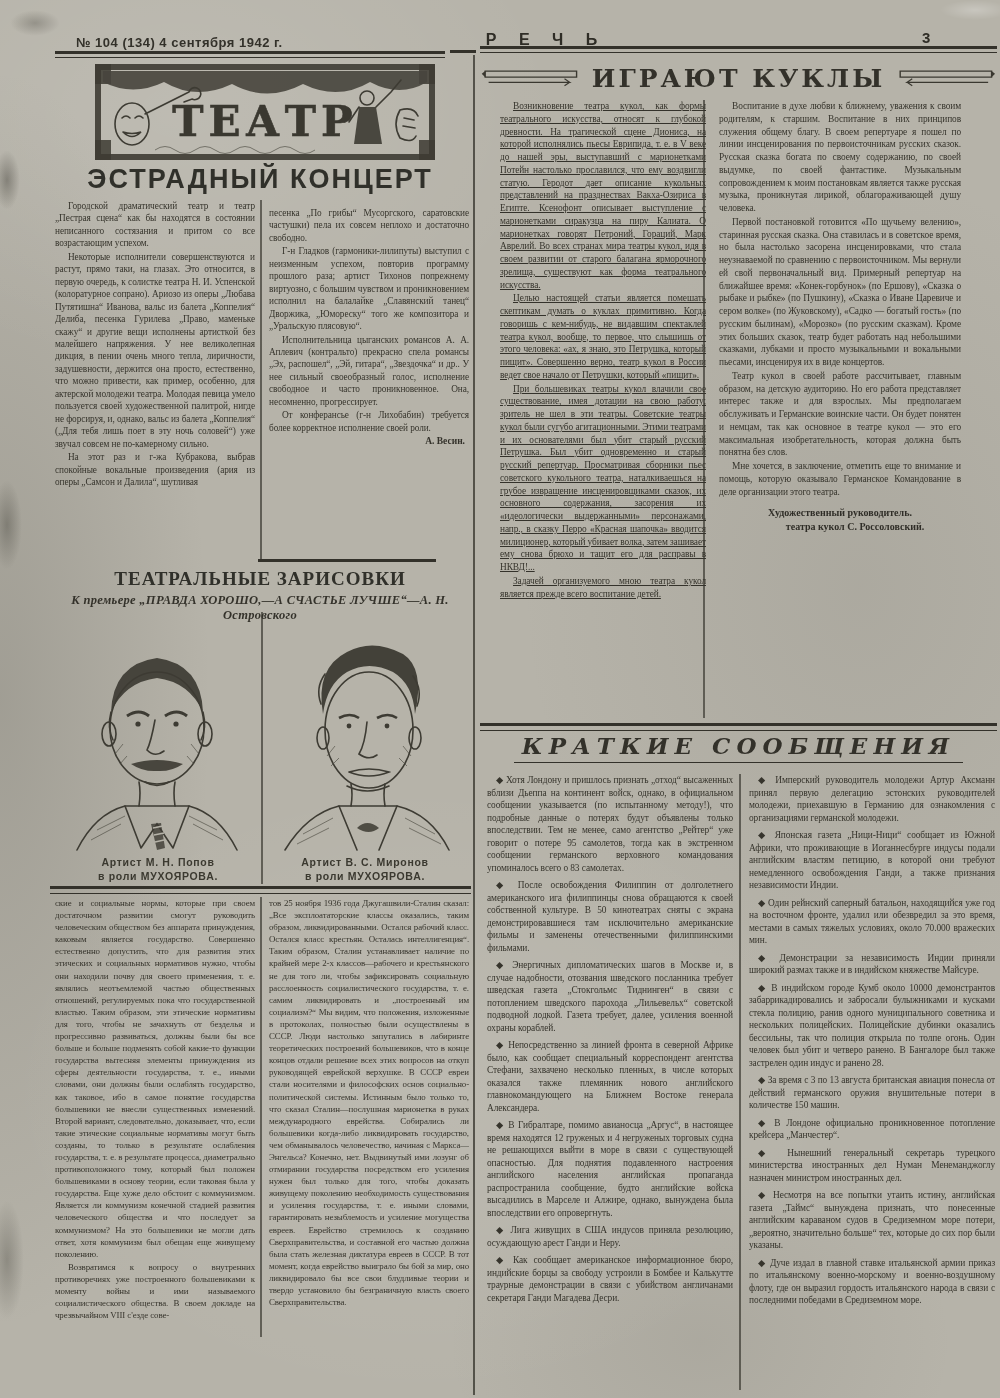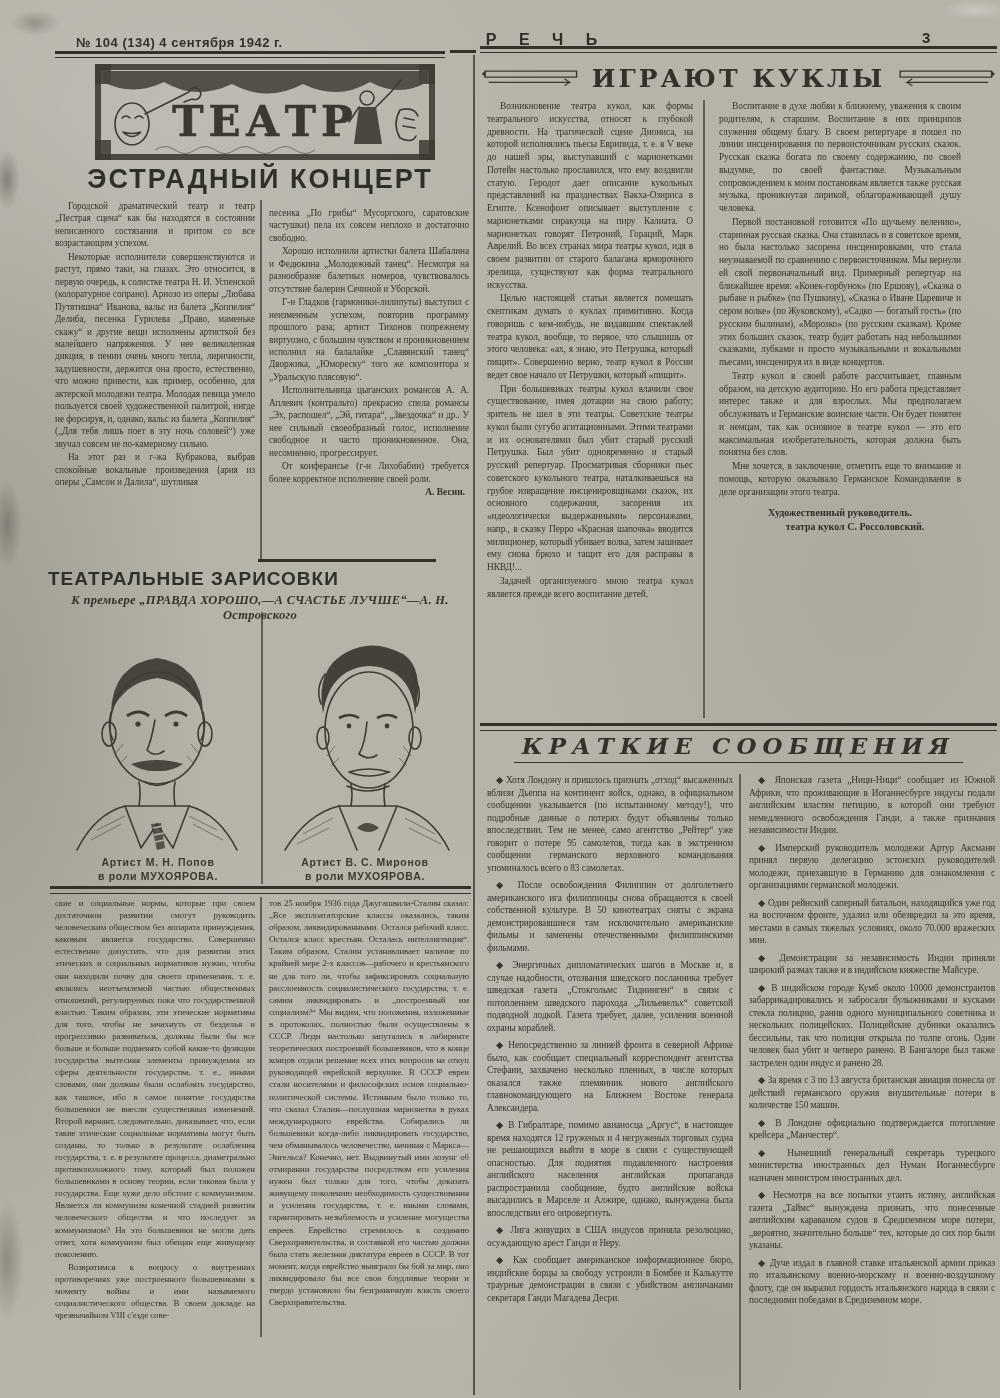--- a/index.html
+++ b/index.html
@@ -20,21 +20,21 @@
   .hd-masthead{left:456px;top:31px;width:180px;text-align:center;font-family:"Liberation Sans",sans-serif;font-weight:bold;font-size:16px;letter-spacing:9px;color:#2f2d26;}
   .hd-page{left:922px;top:29px;font-family:"Liberation Sans",sans-serif;font-weight:bold;font-size:15px;color:#2f2d26;}
   .rule-double{height:3px;border-top:3px solid #33312a;border-bottom:1px solid #33312a;}
   .rule-heavy{height:4px;border-top:3px solid #33312a;border-bottom:1px solid #33312a;}
   .rule-solid{background:#33312a;}
   .vrule{width:2px;background:rgba(51,49,42,.75);}
   .vrule-thin{width:1.5px;background:rgba(51,49,42,.65);}
   
   .h-concert{left:48px;top:164px;width:424px;text-align:center;font-family:"Liberation Sans",sans-serif;
     font-weight:bold;font-size:27px;letter-spacing:2px;color:#30302a;transform:scaleY(1.05);}
-  .h-zarisovki{left:48px;top:568px;width:424px;text-align:left;font-family:Liberation Sans, sans-serif;
+  .h-zarisovki{left:48px;top:568px;width:424px;text-align:center;font-family:Liberation Serif, serif;
     font-weight:bold;font-size:19px;letter-spacing:1px;color:#30302a;}
   .sub-zarisovki{left:44px;top:593px;width:432px;text-align:center;font-style:italic;font-weight:bold;
     font-size:12.5px;letter-spacing:.3px;color:#34322b;}
   .h-kukly-wrap{left:480px;top:58px;width:517px;height:40px;display:flex;align-items:center;justify-content:center;gap:10px;}
   .h-kukly{font-family:"DejaVu Serif",serif;font-weight:bold;font-size:25px;letter-spacing:3px;color:#33312a;white-space:nowrap;}
   .h-briefs-wrap{left:480px;top:732px;width:517px;text-align:center;}
   .h-briefs{display:inline-block;font-family:"DejaVu Serif",serif;font-style:italic;font-weight:bold;font-size:23px;
     letter-spacing:6px;color:#33312a;border-bottom:1.5px solid #33312a;padding:0 8px 3px;}
   
   .bodycol{position:absolute;overflow:hidden;text-align:justify;}
@@ -95,21 +95,20 @@
   <div class="abs" style="left:55px;top:200px;width:414px;height:362px;">
     <div class="bodycol" style="left:0;top:0;width:200px;height:362px;">
         <p>Городской драматический театр и театр „Пестрая сцена“ как бы находятся в состоянии неписанного состязания и притом со все возрастающим успехом.</p>
         <p>Некоторые исполнители совершенствуются и растут, прямо таки, на глазах. Это относится, в первую очередь, к солистке театра Н. И. Успенской (колоратурное сопрано). Ариозо из оперы „Любава Путятишна“ Иванова, вальс из балета „Коппелия“ Делиба, песенка Гурилева „Право, маменьке скажу“ и другие вещи исполнены артисткой без малейшего напряжения. У нее великолепная дикция, в пении очень много тепла, лиричности, задушевности, держится она просто, естественно, что можно привести, как пример, особенно, для актерской молодежи театра. Молодая певица умело пользуется своей художественной палитрой, нигде не форсируя, и, однако, вальс из балета „Коппелия“ („Для тебя лишь поет в эту ночь соловей“) уже звучал совсем не по-камерному сильно.</p>
         <p>На этот раз и г-жа Кубракова, выбрав спокойные вокальные произведения (ария из оперы „Самсон и Далила“, шутливая</p>
       </div>
     <div class="abs vrule-thin" style="left:205px;top:0;height:360px;"></div>
     <div class="bodycol cont" style="left:214px;top:7px;width:200px;height:362px;">
       <div>
           <p>песенка „По грибы“ Мусоргского, саратовские частушки) пела их совсем неплохо и достаточно свободно.</p>
-          <p>Хорошо исполнили артистки балета Шабалина и Федюкина „Молодежный танец“. Несмотря на разнообразие балетных номеров, чувствовалось отсутствие балерин Сечиной и Уборской.</p>
           <p>Г-н Гладков (гармоники-лилипуты) выступил с неизменным успехом, повторив программу прошлого раза; артист Тихонов попрежнему виртуозно, с большим чувством и проникновением исполнил на балалайке „Славянский танец“ Дворжика, „Юмореску“ того же композитора и „Уральскую плясовую“.</p>
           <p>Исполнительница цыганских романсов А. А. Аплевич (контральто) прекрасно спела романсы „Эх, распошел“, „Эй, гитара“, „Звездочка“ и др.. У нее сильный своеобразный голос, исполнение свободное и часто проникновенное. Она, несомненно, прогрессирует.</p>
           <p>От конферансье (г-н Лихобабин) требуется более корректное исполнение своей роли.</p>
         </div>
       <div class="sig-concert">А. Весин.</div>
     </div>
   </div>
 
   <div class="abs rule-solid" style="left:258px;top:559px;width:178px;height:3px;"></div>
 
@@ -191,21 +190,21 @@
     </svg>
     <span class="h-kukly">ИГРАЮТ КУКЛЫ</span>
     <svg width="118" height="22" viewBox="0 0 118 22">
       <path d="M6,3 L112,3 L112,10 L6,10 Z" fill="none" stroke="#3a3830" stroke-width="1.6"></path>
       <path d="M116,6 L112,3 L112,10 Z" fill="#3a3830"></path>
       <path d="M108,16 L14,16 L20,12 M14,16 L20,20" fill="none" stroke="#3a3830" stroke-width="1.4"></path>
     </svg>
   </div>
 
   <div class="abs" style="left:487px;top:100px;width:468px;height:624px;">
-    <div class="bodycol kuklycol" style="left:0;top:0;width:206px;height:622px;">
+    <div class="bodycol kuklycol" style="left:13px;top:0;width:206px;height:622px;text-decoration:underline;">
         <p>Возникновение театра кукол, как формы театрального искусства, относят к глубокой древности. На трагической сцене Диониса, на которой исполнялись пьесы Еврипида, т. е. в V веке до нашей эры, выступавший с марионетками Потейн настолько прославился, что ему воздвигли статую. Геродот дает описание кукольных представлений на празднествах Вакха-Озириса в Египте. Ксенофонт описывает выступление с марионетками сиракузца на пиру Калиата. О марионетках говорят Петроний, Гораций, Марк Аврелий. Во всех странах мира театры кукол, идя в своем развитии от старого балагана ярморочного зрелища, существуют как форма театрального искусства.</p>
         <p>Целью настоящей статьи является помешать скептикам думать о куклах примитивно. Когда говоришь с кем-нибудь, не видавшим спектаклей театра кукол, вообще, то первое, что слышишь от этого человека: «ах, я знаю, это Петрушка, который пищит». Совершенно верно, театр кукол в России ведет свое начало от Петрушки, который «пищит».</p>
         <p>При большевиках театры кукол влачили свое существование, имея дотации на свою работу; зритель не шел в эти театры. Советские театры кукол были сугубо агитационными. Этими театрами и их основателями был убит старый русский Петрушка. Был убит одновременно и старый русский репертуар. Просматривая сборники пьес советского кукольного театра, наталкиваешься на грубое извращение инсценировщиками сказок, их основного содержания, засорения их «идеологически выдержанными» персонажами, напр., в сказку Перро «Красная шапочка» вводится милиционер, который убивает волка, затем зашивает ему снова брюхо и тащит его для расправы в НКВД!...</p>
         <p>Задачей организуемого мною театра кукол является прежде всего воспитание детей.</p>
       </div>
     <div class="abs vrule-thin" style="left:216px;top:0;height:618px;"></div>
     <div class="bodycol kuklycol" style="left:232px;top:0;width:242px;height:622px;">
       <div>
           <p>Воспитание в духе любви к ближнему, уважения к своим родителям, к старшим. Воспитание в них принципов служения общему благу. В своем репертуаре я пошел по линии инсценирования по первоисточникам русских сказок. Русская сказка богата по своему содержанию, по своей выдумке, по своей фантастике. Музыкальным сопровождением к моим постановкам является также русская музыка, проникнутая лирикой, облагораживающей душу человека.</p>
           <p>Первой постановкой готовится «По щучьему велению», старинная русская сказка. Она ставилась и в советское время, но была настолько засорена инсценировками, что стала неузнаваемой по сравнению с первоисточником. Мы вернули ей свой первоначальный вид. Примерный репертуар на ближайшее время: «Конек-горбунок» (по Ершову), «Сказка о рыбаке и рыбке» (по Пушкину), «Сказка о Иване Царевиче и сером волке» (по Жуковскому), «Садко — богатый гость» (по русским былинам), «Морозко» (по русским сказкам). Кроме этих больших сказок, театр будет работать над небольшими сказками, лубками и просто музыкальными и вокальными пьесами, инсценируя их в виде концертов.</p>
@@ -230,28 +229,28 @@
         <p>◆ Хотя Лондону и пришлось признать „отход“ высаженных вблизи Дьеппа на континент войск, однако, в официальном сообщении указывается (по испытанному методу!), что подробные данные о потерях будут объявлены только впоследствии. Тем не менее, само агентство „Рейтер“ уже говорит о потере 95 самолетов, тогда как в экстренном сообщении германского верховного командования упоминалось всего о 83 самолетах.</p>
         <p>◆ После освобождения Филиппин от долголетнего американского ига филиппинцы снова обращаются к своей собственной культуре. В 50 кинотеатрах сняты с экрана демонстрировавшиеся там исключительно американские фильмы и заменены отечественными филиппинскими фильмами.</p>
         <p>◆ Энергичных дипломатических шагов в Москве и, в случае надобности, отозвания шведского посланника требует шведская газета „Стокгольмс Тиднинген“ в связи с потоплением шведского парохода „Лильевельх“ советской подводной лодкой. Газета требует, далее, усиления военной охраны кораблей.</p>
         <p>◆ Непосредственно за линией фронта в северной Африке было, как сообщает специальный корреспондент агентства Стефани, захвачено несколько пленных, в числе которых оказался также племянник нового английского главнокомандующего на Ближнем Востоке генерала Александера.</p>
         <p>◆ В Гибралтаре, помимо авианосца „Аргус“, в настоящее время находятся 12 груженых и 4 негруженых торговых судна не решающихся выйти в море в связи с существующей опасностью. Для поднятия подавленного настроения английского населения английская пропаганда распространила сообщение, будто английские войска высадились в Марселе и Алжире, однако, вынуждена была впоследствии его опровергнуть.</p>
         <p>◆ Лига живущих в США индусов приняла резолюцию, осуждающую арест Ганди и Неру.</p>
         <p>◆ Как сообщает американское информационное бюро, индийские борцы за свободу устроили в Бомбее и Калькутте траурные демонстрации в связи с убийством англичанами секретаря Ганди Магадева Десри.</p>
       </div>
     <div class="abs vrule-thin" style="left:252px;top:0;height:616px;"></div>
     <div class="bodycol briefcol" style="left:262px;top:0;width:246px;height:618px;">
+        <p>◆ Имперский руководитель молодежи Артур Аксманн принял первую делегацию эстонских руководителей молодежи, приехавшую в Германию для ознакомления с организациями германской молодежи.</p>
         <p>◆ Японская газета „Ници-Ници“ сообщает из Южной Африки, что проживающие в Иоганнесбурге индусы подали английским властям петицию, в которой они требуют немедленного освобождения Ганди, а также признания независимости Индии.</p>
-        <p>◆ Имперский руководитель молодежи Артур Аксманн принял первую делегацию эстонских руководителей молодежи, приехавшую в Германию для ознакомления с организациями германской молодежи.</p>
         <p>◆ Один рейнский саперный батальон, находящийся уже год на восточном фронте, удалил или обезвредил за это время, местами в самых тяжелых условиях, около 70.000 вражеских мин.</p>
         <p>◆ Демонстрации за независимость Индии приняли широкий размах также и в индийском княжестве Майсуре.</p>
         <p>◆ В индийском городе Кумб около 10000 демонстрантов забаррикадировались и забросали булыжниками и кусками стекла полицию, ранив одного муниципального советника и нескольких полицейских. Полицейские дубинки оказались бессильны, так что полиция открыла по толпе огонь. Один человек был убит и четверо ранено. В Бангалоре был также застрелен один индус и ранено 28.</p>
         <p>◆ За время с 3 по 13 августа британская авиация понесла от действий германского оружия внушительные потери в количестве 150 машин.</p>
-        <p>◆ В Лондоне официально подтверждается потопление крейсера „Манчестер“.</p>
-        <p>◆ Нынешний генеральный секретарь турецкого министерства иностранных дел Нуман Иоганнесбурге назначен министром иностранных дел.</p>
+        <p>◆ В Лондоне официально проникновенное потопление крейсера „Манчестер“.</p>
+        <p>◆ Нынешний генеральный секретарь турецкого министерства иностранных дел Нуман Менеманджоглу назначен министром иностранных дел.</p>
         <p>◆ Несмотря на все попытки утаить истину, английская газета „Таймс“ вынуждена признать, что понесенные английским караваном судов в Средиземном море потери, „вероятно, значительно больше“ тех, которые до сих пор были указаны.</p>
         <p>◆ Дуче издал в главной ставке итальянской армии приказ по итальянскому военно-морскому и военно-воздушному флоту, где он выразил гордость итальянского народа в связи с последними победами в Средиземном море.</p>
       </div>
   </div>
 
   <div class="abs stain" style="left:-6px;top:150px;width:26px;height:60px;background:radial-gradient(ellipse, rgba(70,68,60,.45), transparent 70%);"></div>
   <div class="abs stain" style="left:-8px;top:480px;width:30px;height:90px;background:radial-gradient(ellipse, rgba(70,68,60,.4), transparent 70%);"></div>
   <div class="abs stain" style="left:-10px;top:1200px;width:34px;height:120px;background:radial-gradient(ellipse, rgba(70,68,60,.35), transparent 70%);"></div>
   <div class="abs stain" style="left:10px;top:10px;width:50px;height:26px;background:radial-gradient(ellipse, rgba(80,78,70,.35), transparent 70%);"></div>
   <div class="abs stain" style="left:940px;top:0px;width:70px;height:20px;background:radial-gradient(ellipse, rgba(255,255,255,.25), transparent 70%);"></div>

